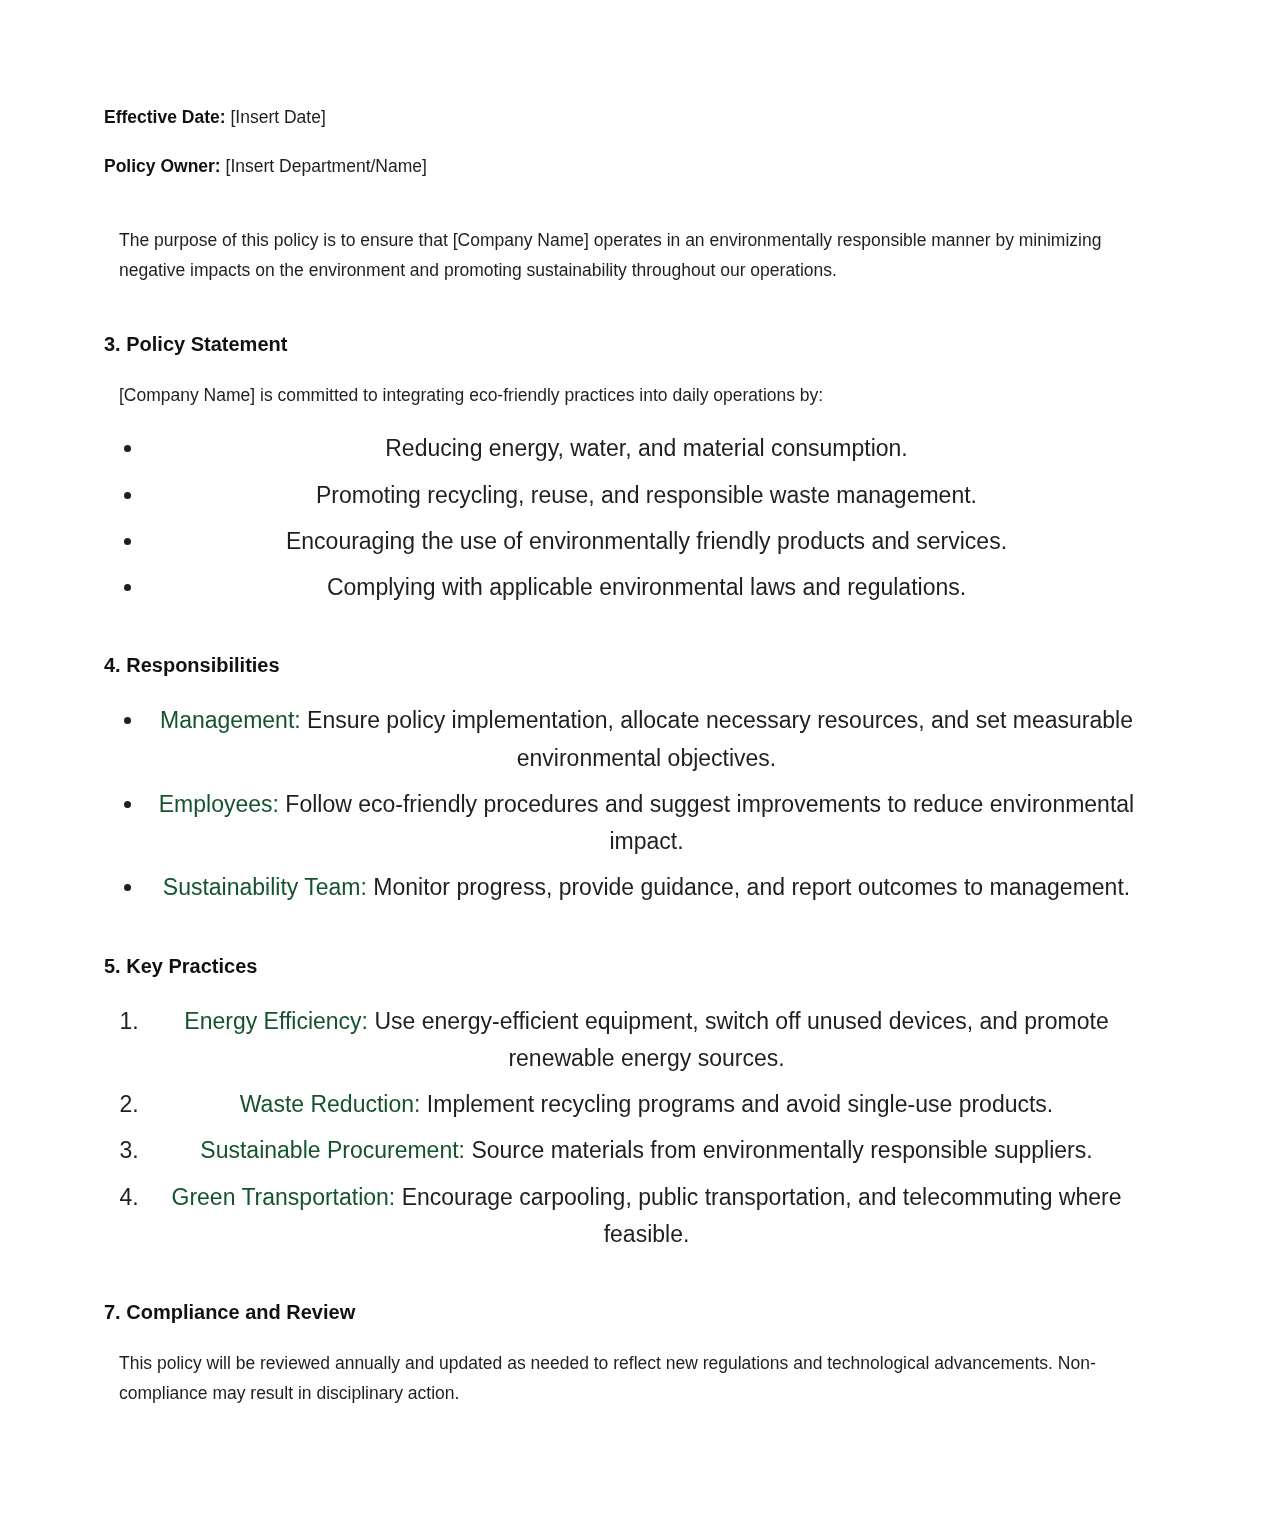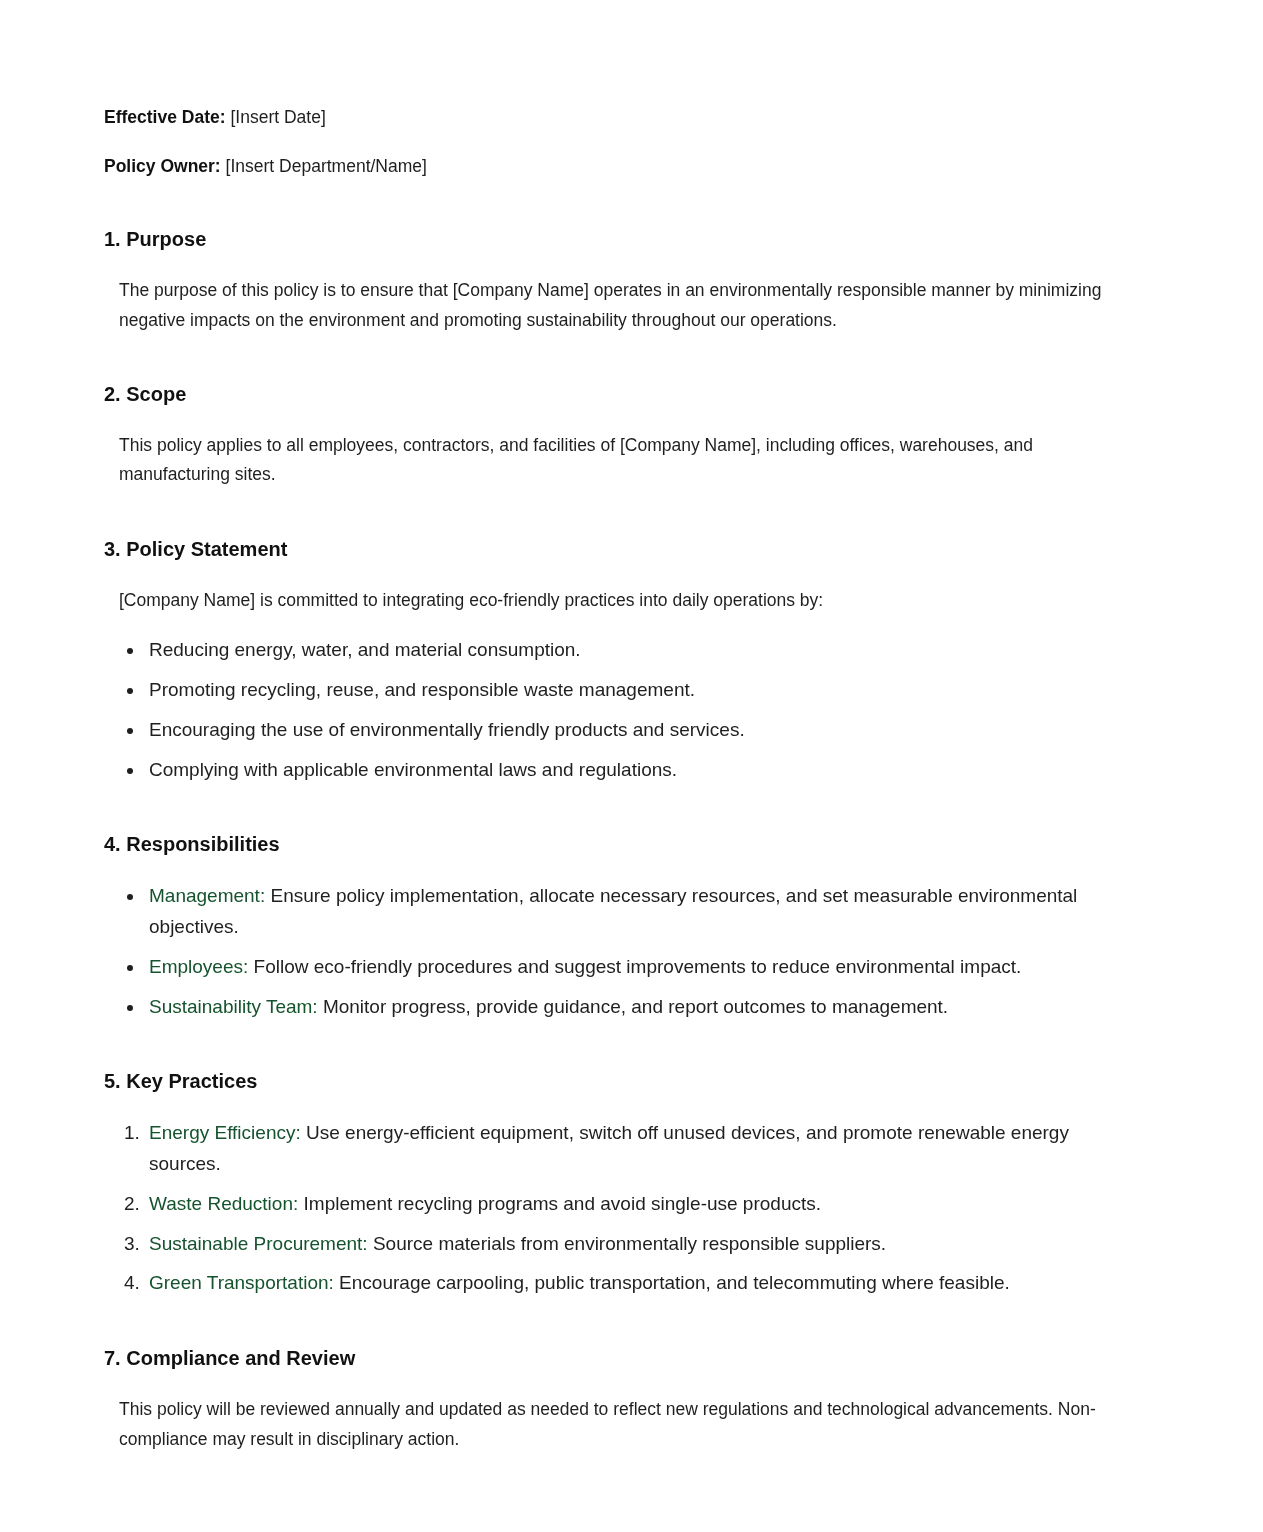--- a/index.html
+++ b/index.html
@@ -71,25 +71,26 @@
     padding-left: 41px;
   }
   ul.bullet-list {
     list-style: disc;
   }
   ol.number-list {
     list-style: decimal;
   }
   ul.bullet-list li,
   ol.number-list li {
-    font-size: 19px;
+    font-size: 23px;
     line-height: 1.62;
     color: #1f1f1f;
     margin-bottom: 9px;
     padding-left: 4px;
+    text-align: center;
   }
   ul.bullet-list li:last-child,
   ol.number-list li:last-child {
     margin-bottom: 0;
   }
   .item-term {
     font-weight: normal;
     color: #14532d;
   }
   .item-desc {
@@ -107,28 +108,23 @@
       <span class="meta-label">Effective Date:</span>
       <span class="meta-value">[Insert Date]</span>
     </p>
 
     <p class="meta-line">
       <span class="meta-label">Policy Owner:</span>
       <span class="meta-value">[Insert Department/Name]</span>
     </p>
 
     <section class="section">
-      <h2 class="section-heading">1. Purpose</h2>
       <p class="para">The purpose of this policy is to ensure that [Company Name] operates in an environmentally responsible manner by minimizing negative impacts on the environment and promoting sustainability throughout our operations.</p>
     </section>
 
-    <section class="section">
-      <h2 class="section-heading">2. Scope</h2>
-      <p class="para">This policy applies to all employees, contractors, and facilities of [Company Name], including offices, warehouses, and manufacturing sites.</p>
-    </section>
 
     <section class="section">
       <h2 class="section-heading">3. Policy Statement</h2>
       <p class="para">[Company Name] is committed to integrating eco-friendly practices into daily operations by:</p>
       <ul class="bullet-list">
         <li>Reducing energy, water, and material consumption.</li>
         <li>Promoting recycling, reuse, and responsible waste management.</li>
         <li>Encouraging the use of environmentally friendly products and services.</li>
         <li>Complying with applicable environmental laws and regulations.</li>
       </ul>

